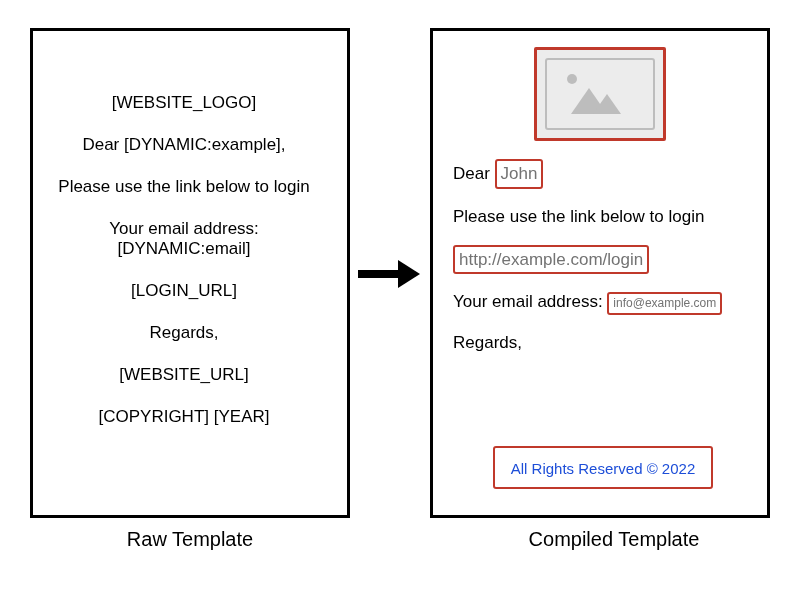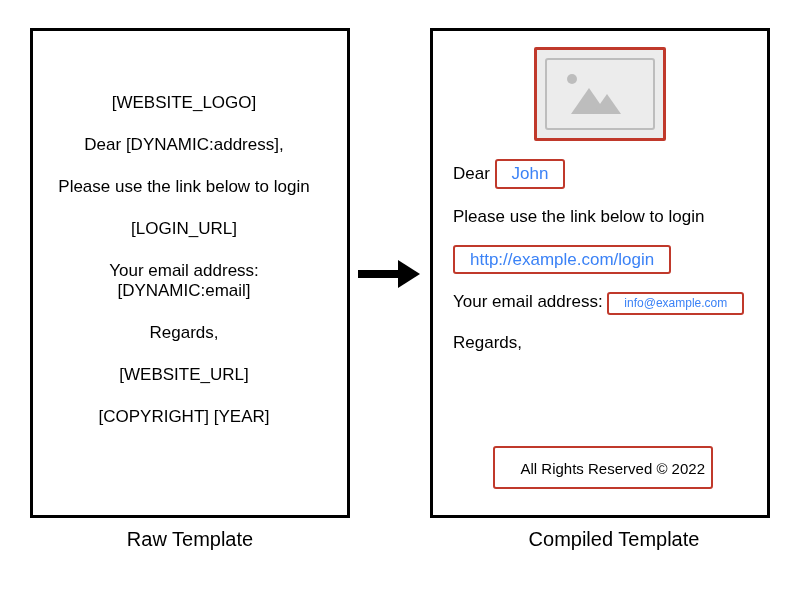--- a/index.html
+++ b/index.html
@@ -112,52 +112,51 @@
     border-bottom: 20px solid #bdbdbd;
   }
 
   .rline {
     font-size: 17px;
     color: #000;
     margin: 16px 0;
     line-height: 1.4;
   }
   .hl {
-    color: #3b82f6;
+    color: #737373;
     border: 2px solid #c0392b;
     border-radius: 3px;
-    padding: 1px 15px;
+    padding: 1px 4px;
     display: inline-block;
   }
   .footer-box {
     position: absolute;
     left: 60px;
     bottom: 26px;
     width: 220px;
     border: 2px solid #c0392b;
     border-radius: 3px;
     text-align: center;
     padding: 8px 6px 6px 6px;
   }
   .footer-box div {
-    color: #000000;
+    color: #1d4ed8;
     font-size: 15px;
     margin: 4px 0;
-    text-align: right;
   }
 </style>
 </head>
 <body>
 
 <div class="panel panel-left">
   <div class="line">[WEBSITE_LOGO]</div>
-  <div class="line">Dear [DYNAMIC:address],</div>
+  <div class="line">Dear [DYNAMIC:example],</div>
   <div class="line">Please use the link below to login</div>
+  <div class="line">Your email address: [DYNAMIC:email]</div>
   <div class="line">[LOGIN_URL]</div>
-  <div class="line">Your email address: [DYNAMIC:email]</div>
   <div class="line">Regards,</div>
   <div class="line">[WEBSITE_URL]</div>
   <div class="line">[COPYRIGHT] [YEAR]</div>
 </div>
 <div class="caption caption-left">Raw Template</div>
 
 <div class="arrow">
   <div class="shaft"></div>
   <div class="head"></div>
 </div>

